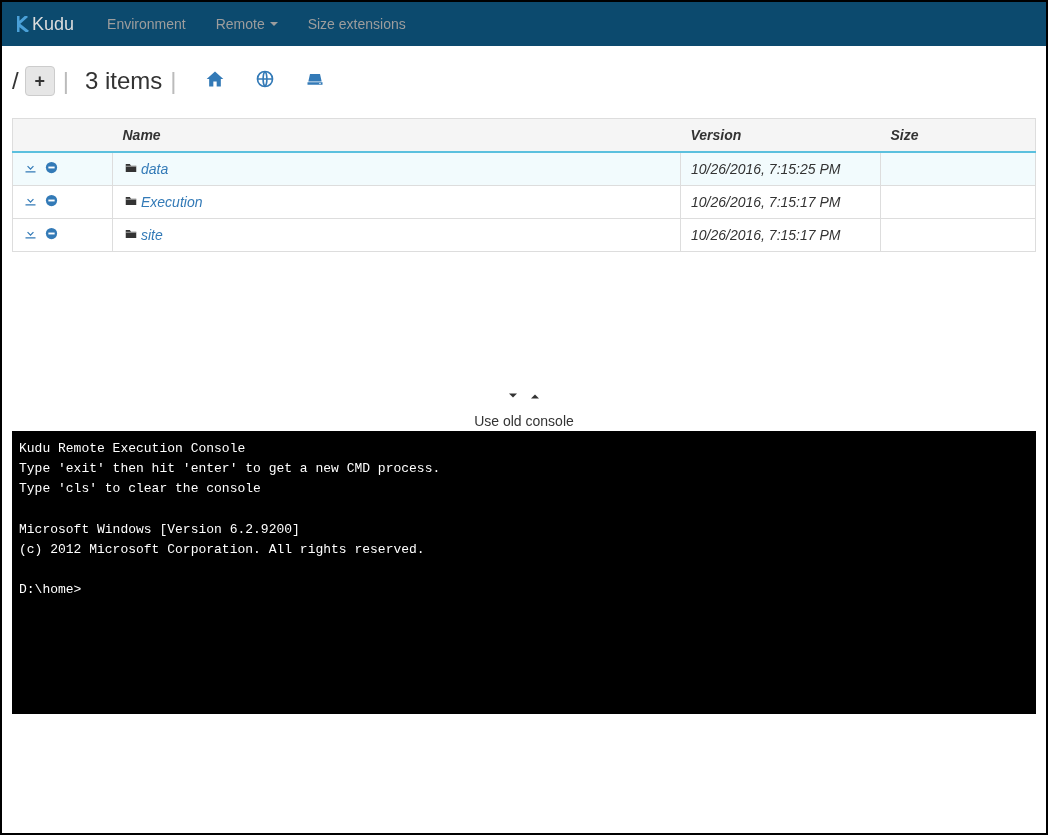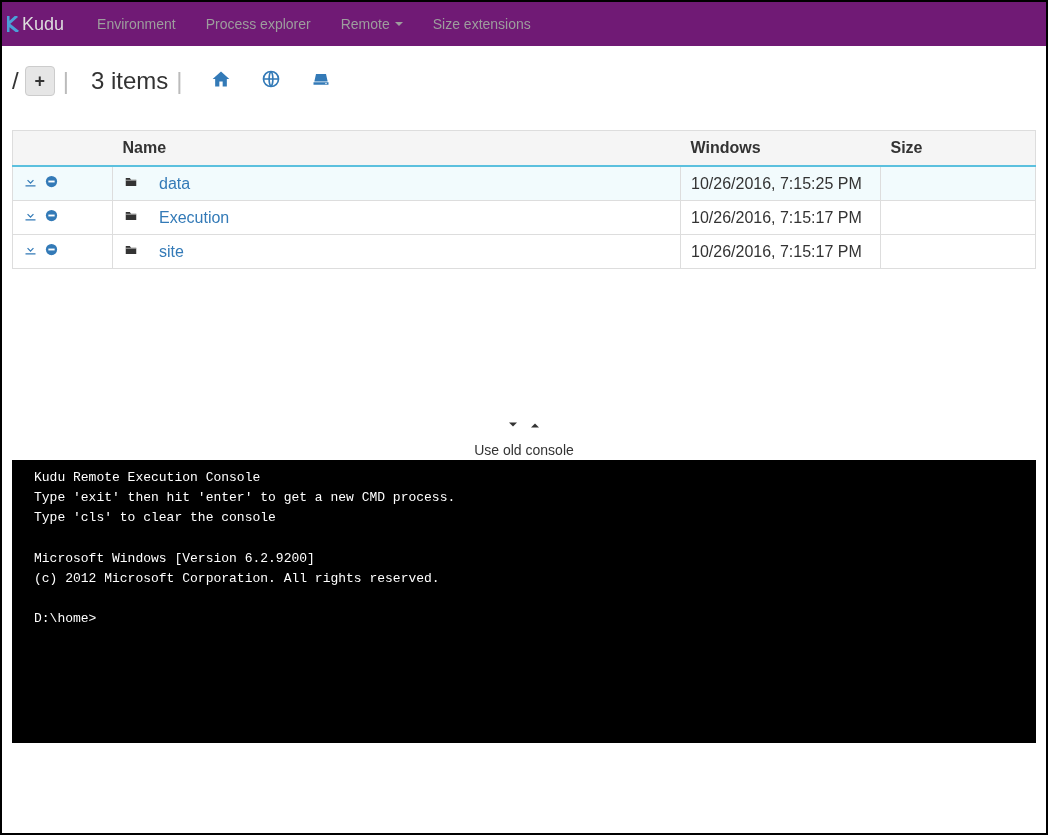--- a/index.html
+++ b/index.html
@@ -8,25 +8,25 @@
     font-size: 14px;
     color: #333;
     background: #fff;
     border: 2px solid #000;
     width: 1048px;
     height: 835px;
     overflow: hidden;
   }
   
   .navbar {
-    background: #701a75;
+    background: #0c4a6e;
     height: 44px;
     display: flex;
     align-items: center;
-    padding: 0 5px;
+    padding: 0 15px;
   }
   .navbar .brand {
     color: #ddd;
     font-size: 18px;
     margin-right: 18px;
     display: flex;
     align-items: center;
   }
   .navbar .brand svg { margin-right: 2px; }
   .navbar .nav {
@@ -76,35 +76,36 @@
     font-size: 18px;
     font-weight: bold;
     color: #333;
     cursor: pointer;
   }
   .header-row .path-root {
     font-size: 24px;
     color: #333;
     margin-right: 6px;
   }
-  .header-row .item-count { margin-left: 14px; }
+  .header-row .item-count { margin-left: 8px; }
   .header-icons {
     display: flex;
     align-items: center;
     gap: 30px;
     margin-left: 20px;
   }
   .icon-blue { color: #337ab7; cursor: pointer; }
   
   table.listing {
     width: calc(100% - 20px);
-    margin: 16px 10px;
+    margin: 4px 10px;
     border-collapse: collapse;
     border: 1px solid #ddd;
-    font-size: 16px;
+    font-size: 14px;
+    font-style: italic;
   }
   table.listing th {
     background: #f5f5f5;
     text-align: left;
     padding: 8px 10px;
     color: #333;
     font-weight: 600;
     border-bottom: 2px solid #5bc0de;
   }
   table.listing td {
@@ -118,21 +119,21 @@
   table.listing tr.selected td { background: #f2fbfd; }
   .col-actions { width: 100px; }
   .col-name { width: auto; }
   .col-modified { width: 200px; }
   .col-size { width: 155px; }
   .actions { display: flex; gap: 6px; }
   .folder-link {
     color: #337ab7;
     text-decoration: none;
     display: inline-flex;
-    gap: 20px;
+    gap: 2px;
   }
   .folder-icon { color: #333; }
   
   .collapse-row {
     text-align: center;
     padding: 10px 0 4px 0;
   }
   .chev {
     display: inline-block;
     font-size: 18px;
@@ -148,21 +149,21 @@
     font-size: 14px;
     color: #333;
   }
   .old-console a { color: #333; text-decoration: none; cursor: pointer;}
   
   .console {
     background: #000;
     color: #fff;
     font-family: Consolas, "Courier New", monospace;
     font-size: 13px;
-    padding: 8px 22px;
+    padding: 8px 7px;
     margin: 0 10px 10px 10px;
     height: 283px;
     white-space: pre;
     overflow: hidden;
     line-height: 1.55;
   }
   .console .prompt-line { display:flex; }
 </style>
 </head>
 <body>
@@ -170,23 +171,20 @@
 <div class="navbar">
   <a class="brand">
     <svg width="13" height="16" viewBox="0 0 13 16">
       <path d="M1 0 L1 16 M1 8 L10 0 M1 8 L11 16" stroke="#4aa0d8" stroke-width="3" fill="none"></path>
     </svg>
     <span>Kudu</span>
   </a>
   <ul class="nav">
     <li><a>
           <span>Environment</span>
-        </a></li>
-    <li><a>
-          <span>Process explorer</span>
         </a></li>
     <li><a>
           <span>Remote</span>
           <span class="caret"></span>
         </a></li>
     <li><a>
           <span>Size extensions</span>
         </a></li>
   </ul>
 </div>
@@ -216,21 +214,21 @@
         </svg>
     </span>
   </div>
 </div>
 
 <table class="listing">
   <thead>
     <tr>
       <th class="col-actions"></th>
       <th class="col-name">Name</th>
-      <th class="col-modified">Windows</th>
+      <th class="col-modified">Version</th>
       <th class="col-size">Size</th>
     </tr>
   </thead>
   <tbody>
     <tr class="selected">
       <td>
         <div class="actions">
           <span class="icon-blue"><svg width="15" height="15" viewBox="0 0 24 24" fill="currentColor">
                 <path d="M12 3v10l4-4 1.4 1.4L12 16 6.6 10.4 8 9l4 4V3zM4 18h16v2H4z"></path>
               </svg></span>

